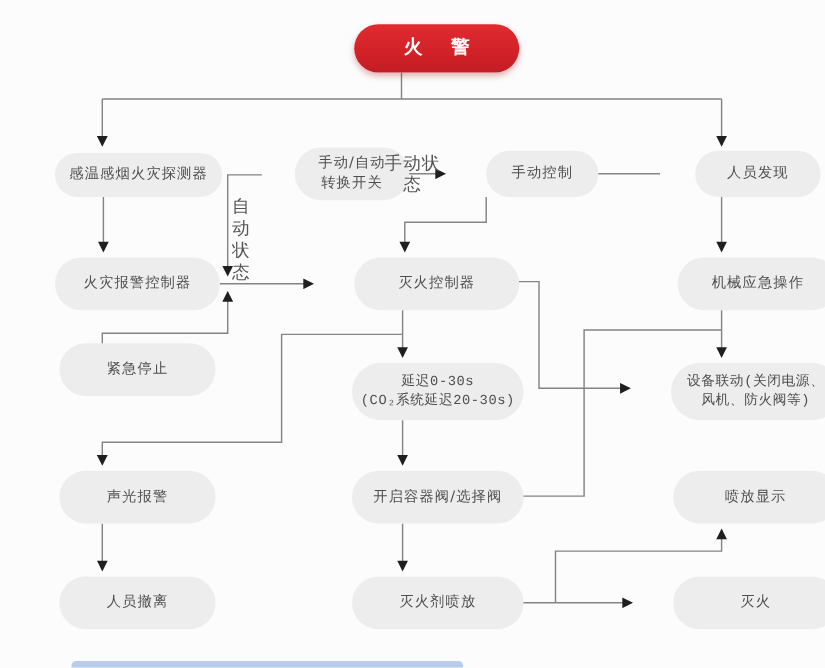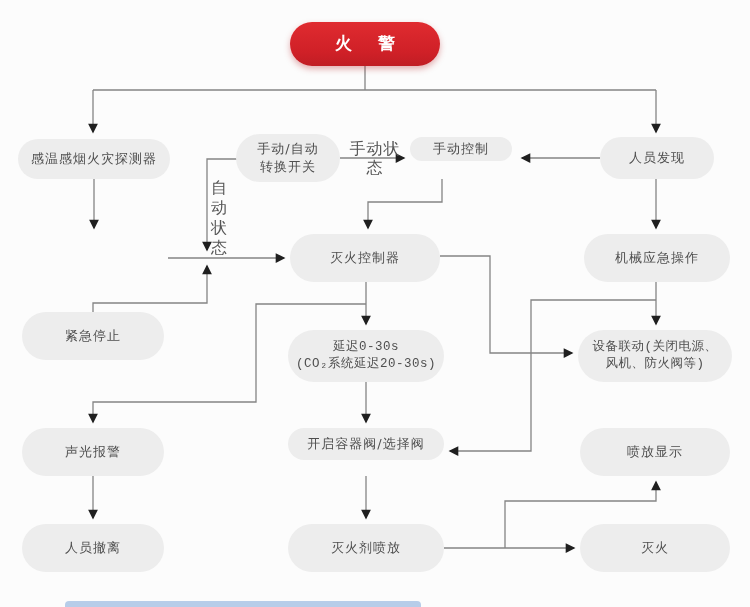--- a/index.html
+++ b/index.html
@@ -7,21 +7,21 @@
     width:750px;height:607px;position:relative;overflow:hidden;
     background:#fcfcfc;
     font-family:"DejaVu Sans","Liberation Sans",sans-serif;
   }
   #stage{position:absolute;inset:0;width:750px;height:607px;}
   svg.wires{position:absolute;left:0;top:0;pointer-events:none;}
   .node{
     position:absolute;display:flex;align-items:center;justify-content:center;
     background:#ededed;border-radius:999px;
     color:#4e4e4e;font-size:13px;line-height:1.4;text-align:center;
-    white-space:pre-line;letter-spacing:1px;
+    white-space:pre-line;letter-spacing:1px;margin-left:32px;
   }
   .node.small{font-size:12.5px;letter-spacing:0.5px;font-family:Liberation Mono, monospace;}
   .node.alarm{
     background:linear-gradient(180deg,#e02b30 0%,#cf2027 70%,#c01d24 100%);
     color:#ffffff;font-size:17px;font-weight:bold;letter-spacing:10px;
     text-indent:10px;
     box-shadow:0 3px 6px rgba(180,30,35,0.35);
   }
   .edge-label{
     position:absolute;color:#555;font-size:16px;letter-spacing:1px;
@@ -73,40 +73,41 @@
     </g>
   </svg>
 
   <div class="node alarm" style="left:290px;top:22px;width:150px;height:44px;">火 警</div>
 
   <div class="node" style="left:18px;top:139px;width:152px;height:40px;">感温感烟火灾探测器</div>
 
   <div class="node" style="left:236px;top:134px;width:104px;height:48px;">手动/自动
 转换开关</div>
 
-  <div class="node" style="left:410px;top:137px;width:102px;height:24px;">手动控制</div>
+  <div class="node" style="left:410px;top:137px;width:102px;height:42px;">手动控制</div>
 
   <div class="node" style="left:600px;top:137px;width:114px;height:42px;">人员发现</div>
 
+  <div class="node" style="left:18px;top:234px;width:150px;height:48px;">火灾报警控制器</div>
 
   <div class="node" style="left:290px;top:234px;width:150px;height:48px;">灭火控制器</div>
 
   <div class="node" style="left:584px;top:234px;width:146px;height:48px;">机械应急操作</div>
 
   <div class="node" style="left:22px;top:312px;width:142px;height:48px;">紧急停止</div>
 
   <div class="node small" style="left:288px;top:330px;width:156px;height:52px;">延迟0-30s
 (CO₂系统延迟20-30s)</div>
 
   <div class="node small" style="left:578px;top:330px;width:154px;height:52px;text-align:center;">设备联动(关闭电源、
 风机、防火阀等)</div>
 
   <div class="node" style="left:22px;top:428px;width:142px;height:48px;">声光报警</div>
 
-  <div class="node" style="left:288px;top:428px;width:156px;height:32px;">开启容器阀/选择阀</div>
+  <div class="node" style="left:288px;top:428px;width:156px;height:48px;">开启容器阀/选择阀</div>
 
   <div class="node" style="left:580px;top:428px;width:150px;height:48px;">喷放显示</div>
 
   <div class="node" style="left:22px;top:524px;width:142px;height:48px;">人员撤离</div>
 
   <div class="node" style="left:288px;top:524px;width:156px;height:48px;">灭火剂喷放</div>
 
   <div class="node" style="left:580px;top:524px;width:150px;height:48px;">灭火</div>
 
   <div class="edge-label" style="left:343px;top:139px;width:64px;">手动状态</div>

